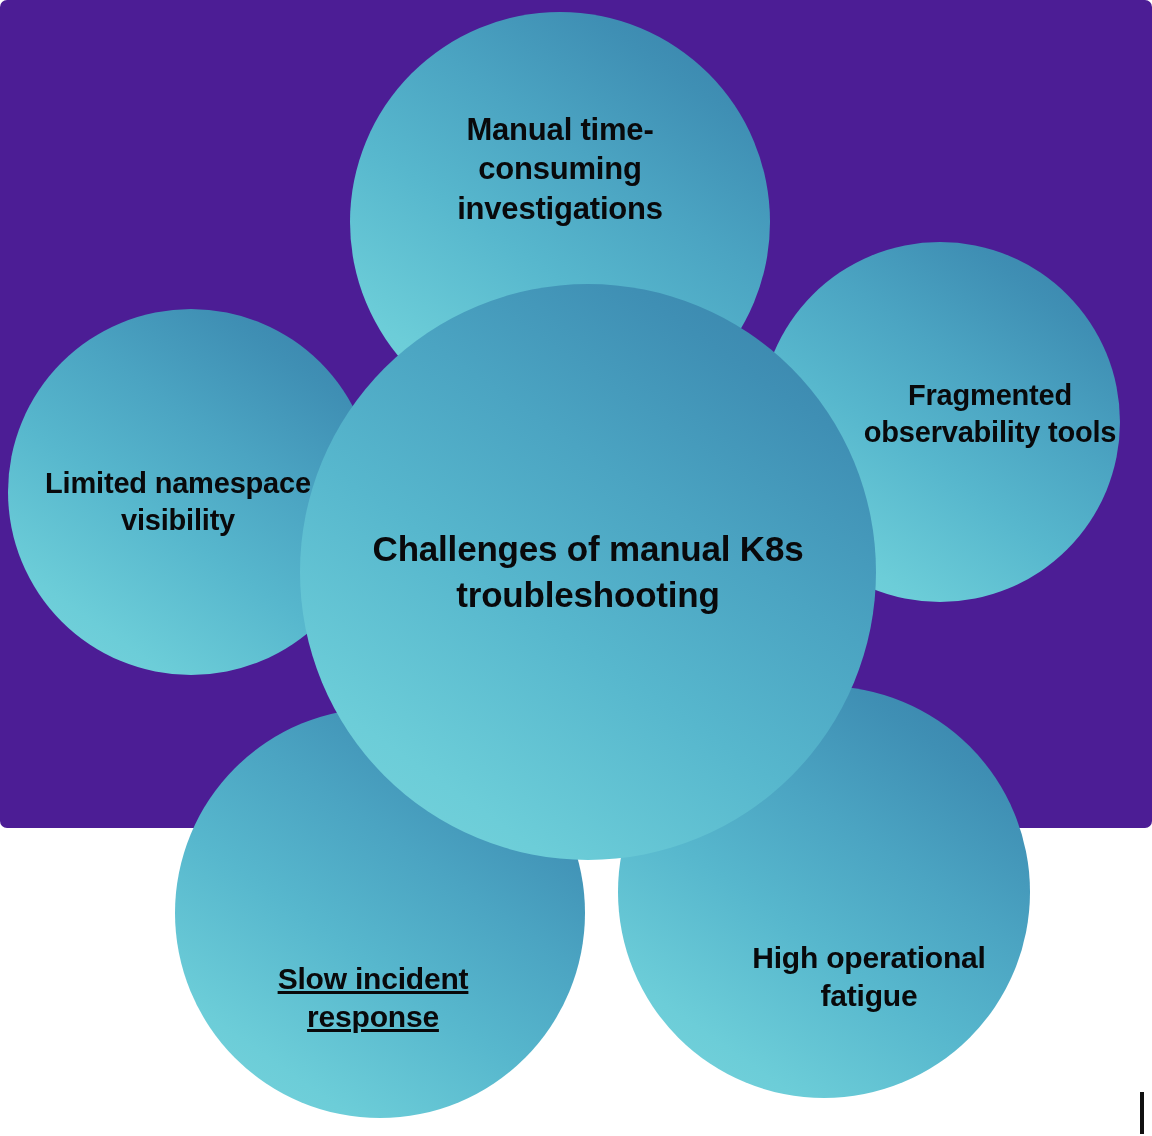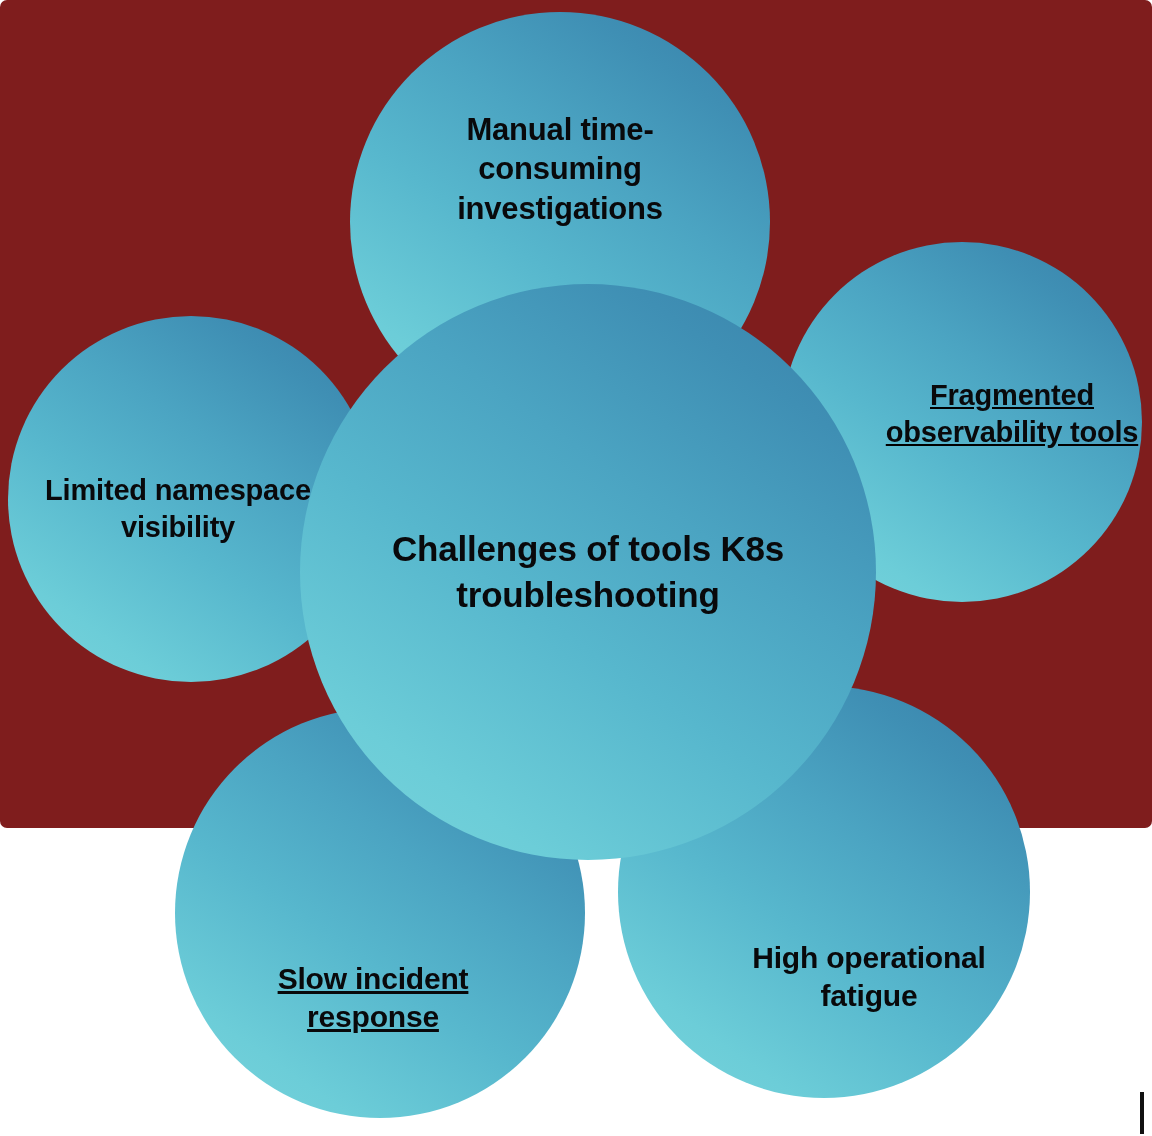--- a/index.html
+++ b/index.html
@@ -11,21 +11,21 @@
     width: 1152px;
     height: 1136px;
     overflow: hidden;
     font-family: "Liberation Sans", "DejaVu Sans", sans-serif;
   }
 
   #diagram {
     position: relative;
     width: 1152px;
     height: 828px;
-    background: #7f1d1d;
+    background: #4c1d95;
     border-radius: 7px;
   }
 
   .bubble {
     position: absolute;
     border-radius: 50%;
     display: flex;
     align-items: center;
     justify-content: center;
     text-align: center;
@@ -66,37 +66,36 @@
     z-index: 2;
   }
   #bubble-top .label {
     font-size: 31px;
     max-width: 330px;
     transform: translateY(-53px);
   }
 
   
   #bubble-right {
-    left: 782px;
+    left: 760px;
     top: 242px;
     width: 360px;
     height: 360px;
     z-index: 2;
-    text-decoration: underline;
   }
   #bubble-right .label {
     font-size: 29px;
     max-width: 280px;
     transform: translate(50px, -8px);
   }
 
   
   #bubble-left {
     left: 8px;
-    top: 316px;
+    top: 309px;
     width: 366px;
     height: 366px;
     z-index: 2;
   }
   #bubble-left .label {
     font-size: 29px;
     max-width: 270px;
     transform: translate(-13px, 10px);
   }
 
@@ -160,18 +159,18 @@
 
   <div class="bubble" id="bubble-bottom-left">
     <div class="label">Slow incident response</div>
   </div>
 
   <div class="bubble" id="bubble-bottom-right">
     <div class="label">High operational fatigue</div>
   </div>
 
   <div class="bubble" id="bubble-center">
-    <div class="label">Challenges of tools K8s troubleshooting</div>
+    <div class="label">Challenges of manual K8s troubleshooting</div>
   </div>
 
   <div id="text-caret"></div>
 
 </div>
 
 </body></html>

